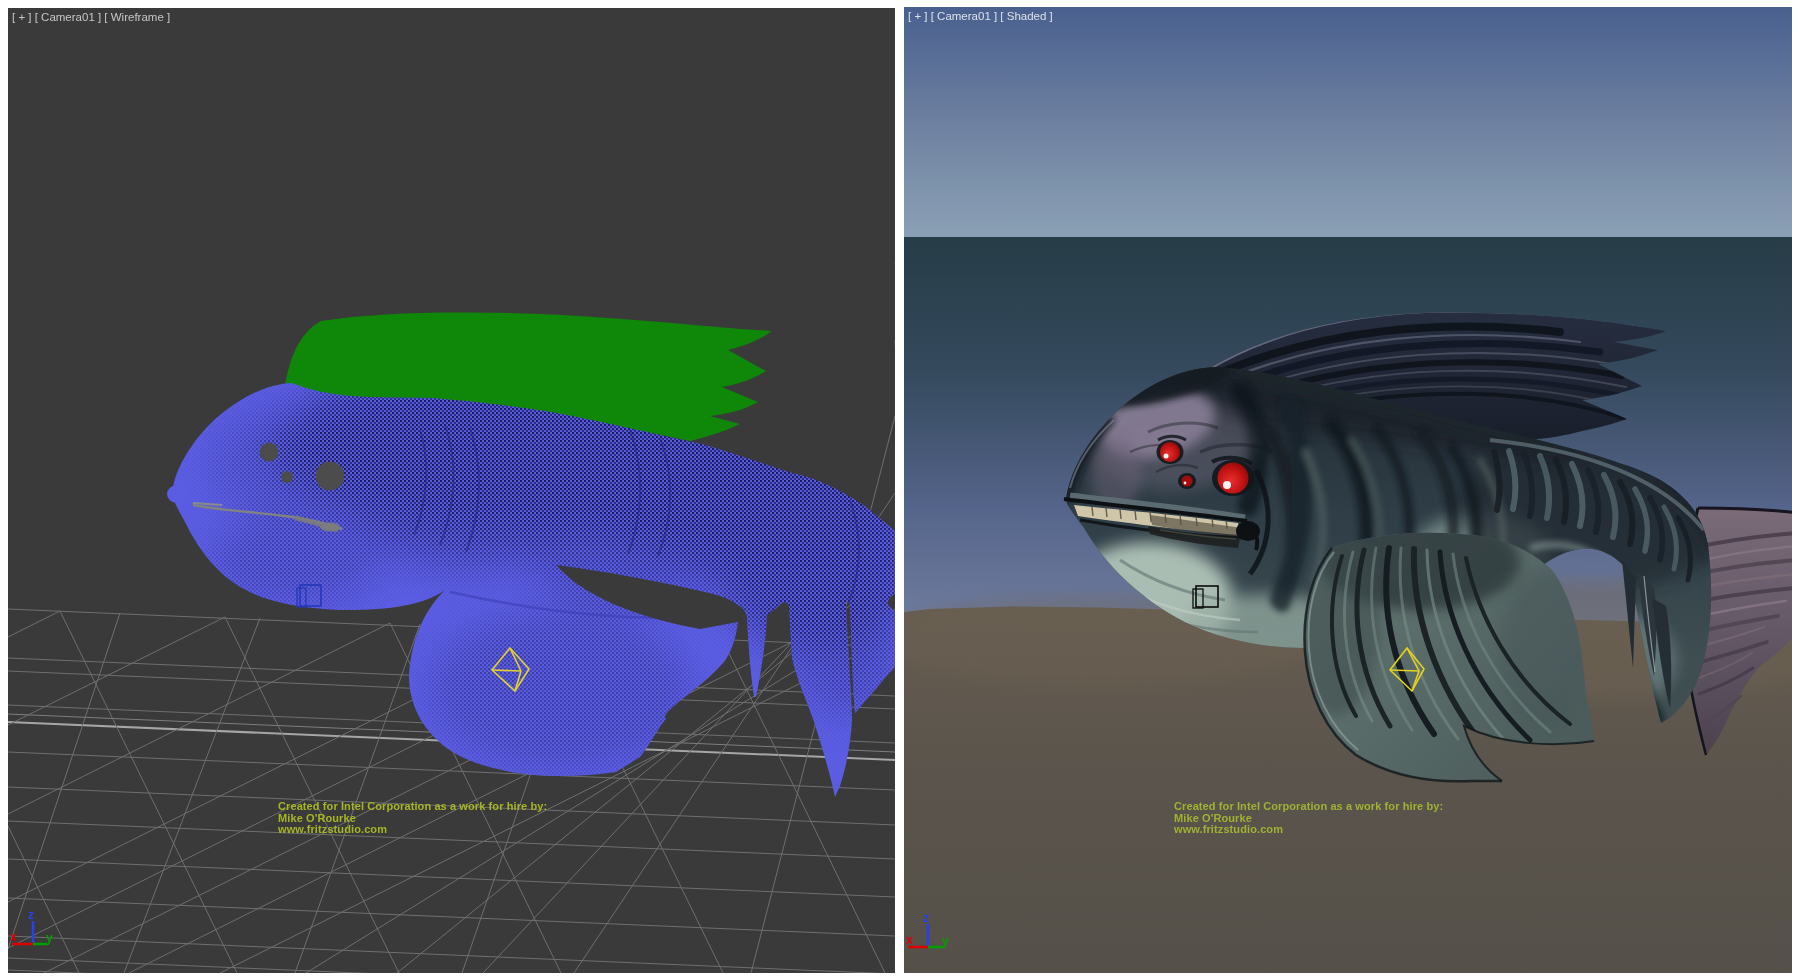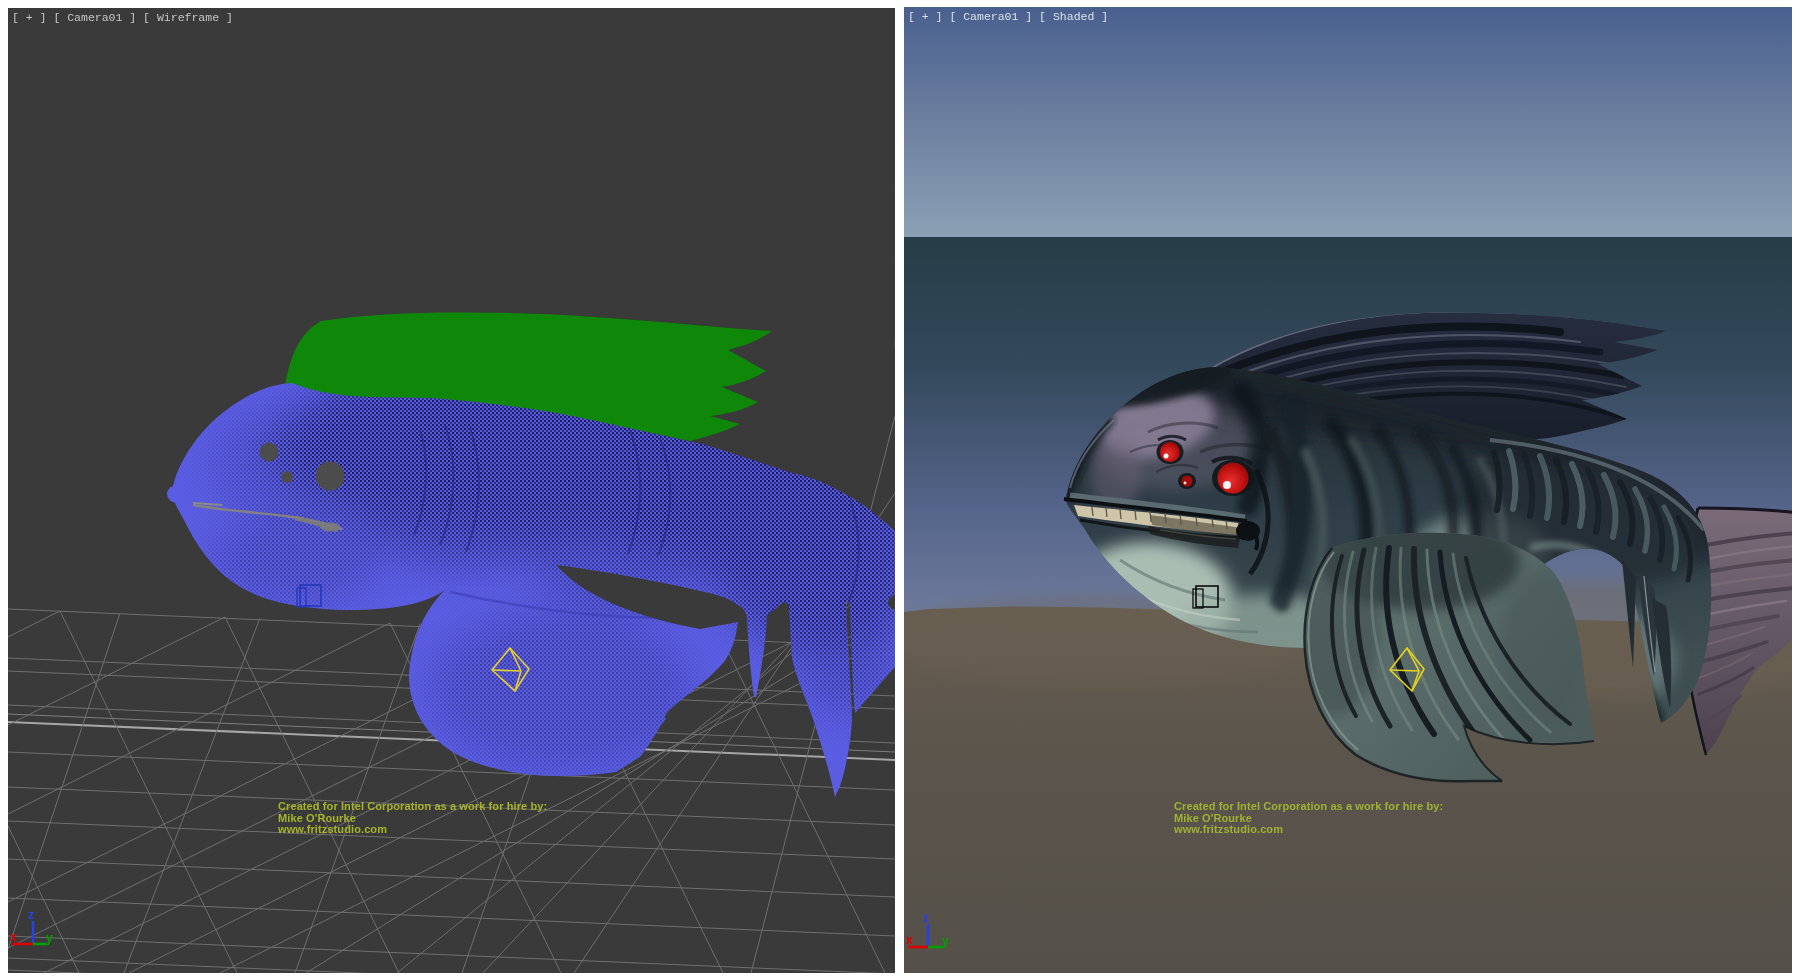--- a/index.html
+++ b/index.html
@@ -1,16 +1,16 @@
 <!DOCTYPE html>
 <html><head><meta charset="utf-8">
 <style>
  html,body{margin:0;padding:0;width:1800px;height:978px;background:#ffffff;overflow:hidden;}
  .vp{position:absolute;overflow:hidden;}
- .lbl{position:absolute;left:4px;top:3px;font-family:Liberation Mono, monospace;font-size:11.5px;letter-spacing:0px;}
+ .lbl{position:absolute;left:4px;top:3px;font-family:Liberation Sans, sans-serif;font-size:11.5px;letter-spacing:0px;}
  svg{position:absolute;left:0;top:0;}
 </style></head>
 <body>
 <div class="vp" style="left:8px;top:8px;width:887px;height:965px;background:#3a3a3a;">
 <svg width="887" height="965" viewBox="8 8 887 965">
  <defs>
   <pattern id="stip" width="4" height="4" patternUnits="userSpaceOnUse">
     <circle cx="1" cy="1" r="1.15" fill="#14164f"></circle>
     <circle cx="3" cy="3" r="0.95" fill="#14164f"></circle>
   </pattern>

